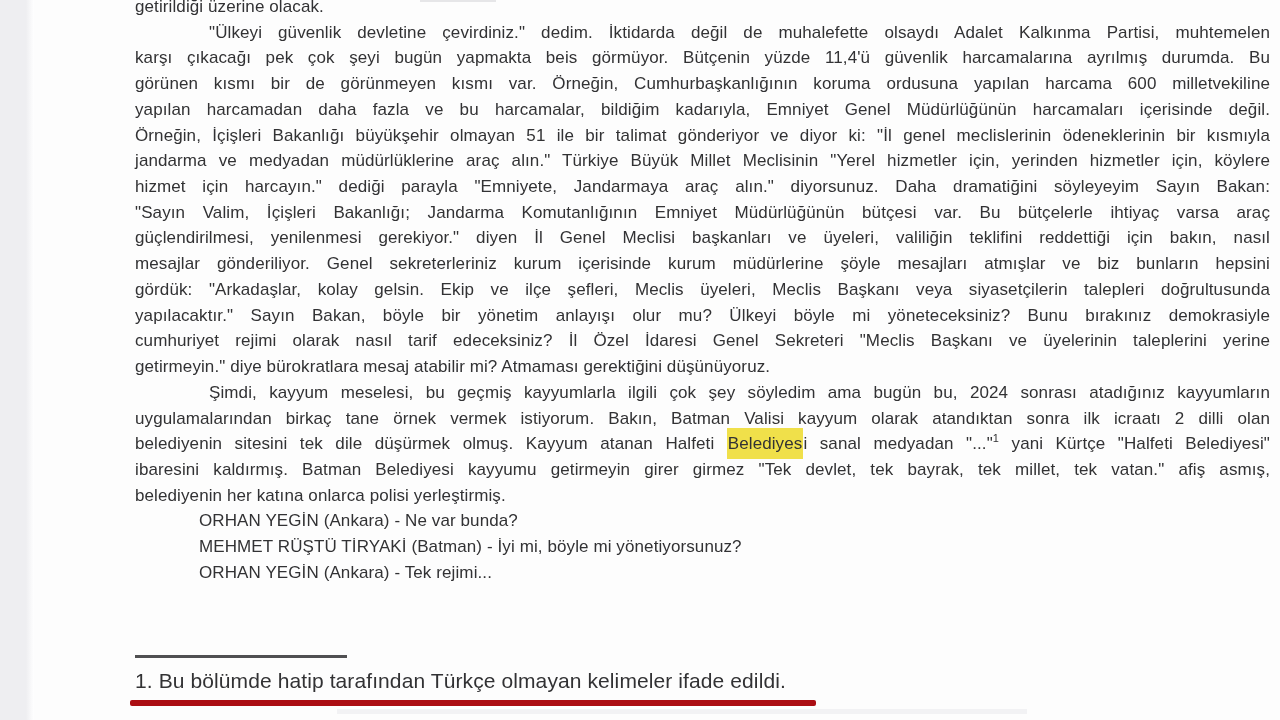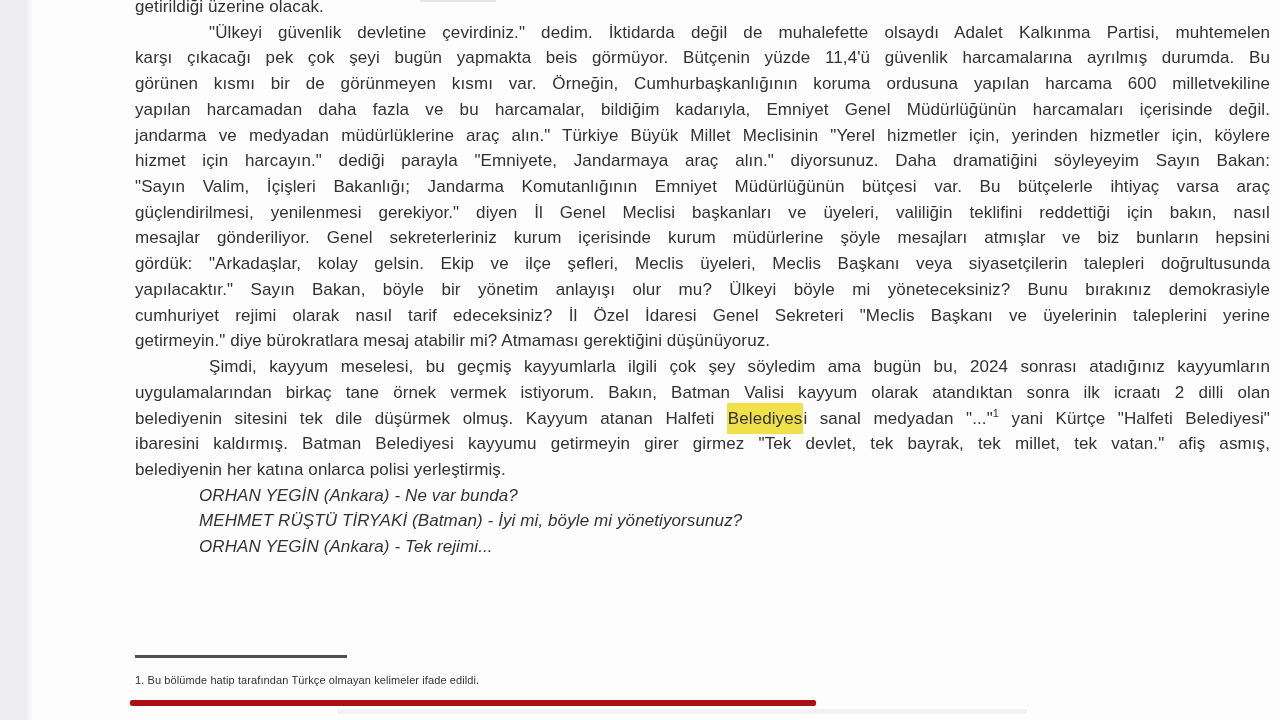--- a/index.html
+++ b/index.html
@@ -22,30 +22,30 @@
   }
   .doc{
     position:absolute;left:135px;top:-6px;width:1135px;
     color:var(--text);
     font-size:17px;line-height:25.72px;
     letter-spacing:0.1px;
   }
   .ln{height:25.72px;white-space:normal;text-align:left;}
   .ln.j{text-align:justify;text-align-last:justify;}
   .ln.ind{padding-left:74px;}
-  .ln.dlg{padding-left:64px;font-style:italic;}
+  .ln.dlg{padding-left:64px;}
   .hl{background:var(--highlight);color:inherit;padding:6px 1px;}
   sup.fnref{font-size:11px;line-height:0;vertical-align:super;}
   .fn-sep{
     position:absolute;left:135px;top:655px;width:212px;height:3px;
     background:var(--footnote-rule);
   }
   .fn-text{
     position:absolute;left:135px;top:668px;width:1100px;
-    color:var(--text);font-size:11px;line-height:25.72px;letter-spacing:0.1px;
+    color:var(--text);font-size:21px;line-height:25.72px;letter-spacing:0.1px;
   }
   .red-line{
     position:absolute;left:130px;top:700px;width:686px;height:6px;
     background:var(--red-underline);border-radius:2px;
   }
   .top-smudge{
     position:absolute;left:420px;top:0;width:76px;height:2px;
     background:#dcdcde;opacity:.7;
   }
   .bottom-smudge{
@@ -58,20 +58,21 @@
 
 <div class="viewer-strip"></div>
 <div class="top-smudge"></div>
 
 <div class="doc">
   <div class="ln">getirildiği üzerine olacak.</div>
   <div class="ln j ind">"Ülkeyi güvenlik devletine çevirdiniz." dedim. İktidarda değil de muhalefette olsaydı Adalet Kalkınma Partisi, muhtemelen</div>
   <div class="ln j">karşı çıkacağı pek çok şeyi bugün yapmakta beis görmüyor. Bütçenin yüzde 11,4'ü güvenlik harcamalarına ayrılmış durumda. Bu</div>
   <div class="ln j">görünen kısmı bir de görünmeyen kısmı var. Örneğin, Cumhurbaşkanlığının koruma ordusuna yapılan harcama 600 milletvekiline</div>
   <div class="ln j">yapılan harcamadan daha fazla ve bu harcamalar, bildiğim kadarıyla, Emniyet Genel Müdürlüğünün harcamaları içerisinde değil.</div>
+  <div class="ln j">Örneğin, İçişleri Bakanlığı büyükşehir olmayan 51 ile bir talimat gönderiyor ve diyor ki: "İl genel meclislerinin ödeneklerinin bir kısmıyla</div>
   <div class="ln j">jandarma ve medyadan müdürlüklerine araç alın." Türkiye Büyük Millet Meclisinin "Yerel hizmetler için, yerinden hizmetler için, köylere</div>
   <div class="ln j">hizmet için harcayın." dediği parayla "Emniyete, Jandarmaya araç alın." diyorsunuz. Daha dramatiğini söyleyeyim Sayın Bakan:</div>
   <div class="ln j">"Sayın Valim, İçişleri Bakanlığı; Jandarma Komutanlığının Emniyet Müdürlüğünün bütçesi var. Bu bütçelerle ihtiyaç varsa araç</div>
   <div class="ln j">güçlendirilmesi, yenilenmesi gerekiyor." diyen İl Genel Meclisi başkanları ve üyeleri, valiliğin teklifini reddettiği için bakın, nasıl</div>
   <div class="ln j">mesajlar gönderiliyor. Genel sekreterleriniz kurum içerisinde kurum müdürlerine şöyle mesajları atmışlar ve biz bunların hepsini</div>
   <div class="ln j">gördük: "Arkadaşlar, kolay gelsin. Ekip ve ilçe şefleri, Meclis üyeleri, Meclis Başkanı veya siyasetçilerin talepleri doğrultusunda</div>
   <div class="ln j">yapılacaktır." Sayın Bakan, böyle bir yönetim anlayışı olur mu? Ülkeyi böyle mi yöneteceksiniz? Bunu bırakınız demokrasiyle</div>
   <div class="ln j">cumhuriyet rejimi olarak nasıl tarif edeceksiniz? İl Özel İdaresi Genel Sekreteri "Meclis Başkanı ve üyelerinin taleplerini yerine</div>
   <div class="ln">getirmeyin." diye bürokratlara mesaj atabilir mi? Atmaması gerektiğini düşünüyoruz.</div>
   <div class="ln j ind">Şimdi, kayyum meselesi, bu geçmiş kayyumlarla ilgili çok şey söyledim ama bugün bu, 2024 sonrası atadığınız kayyumların</div>

